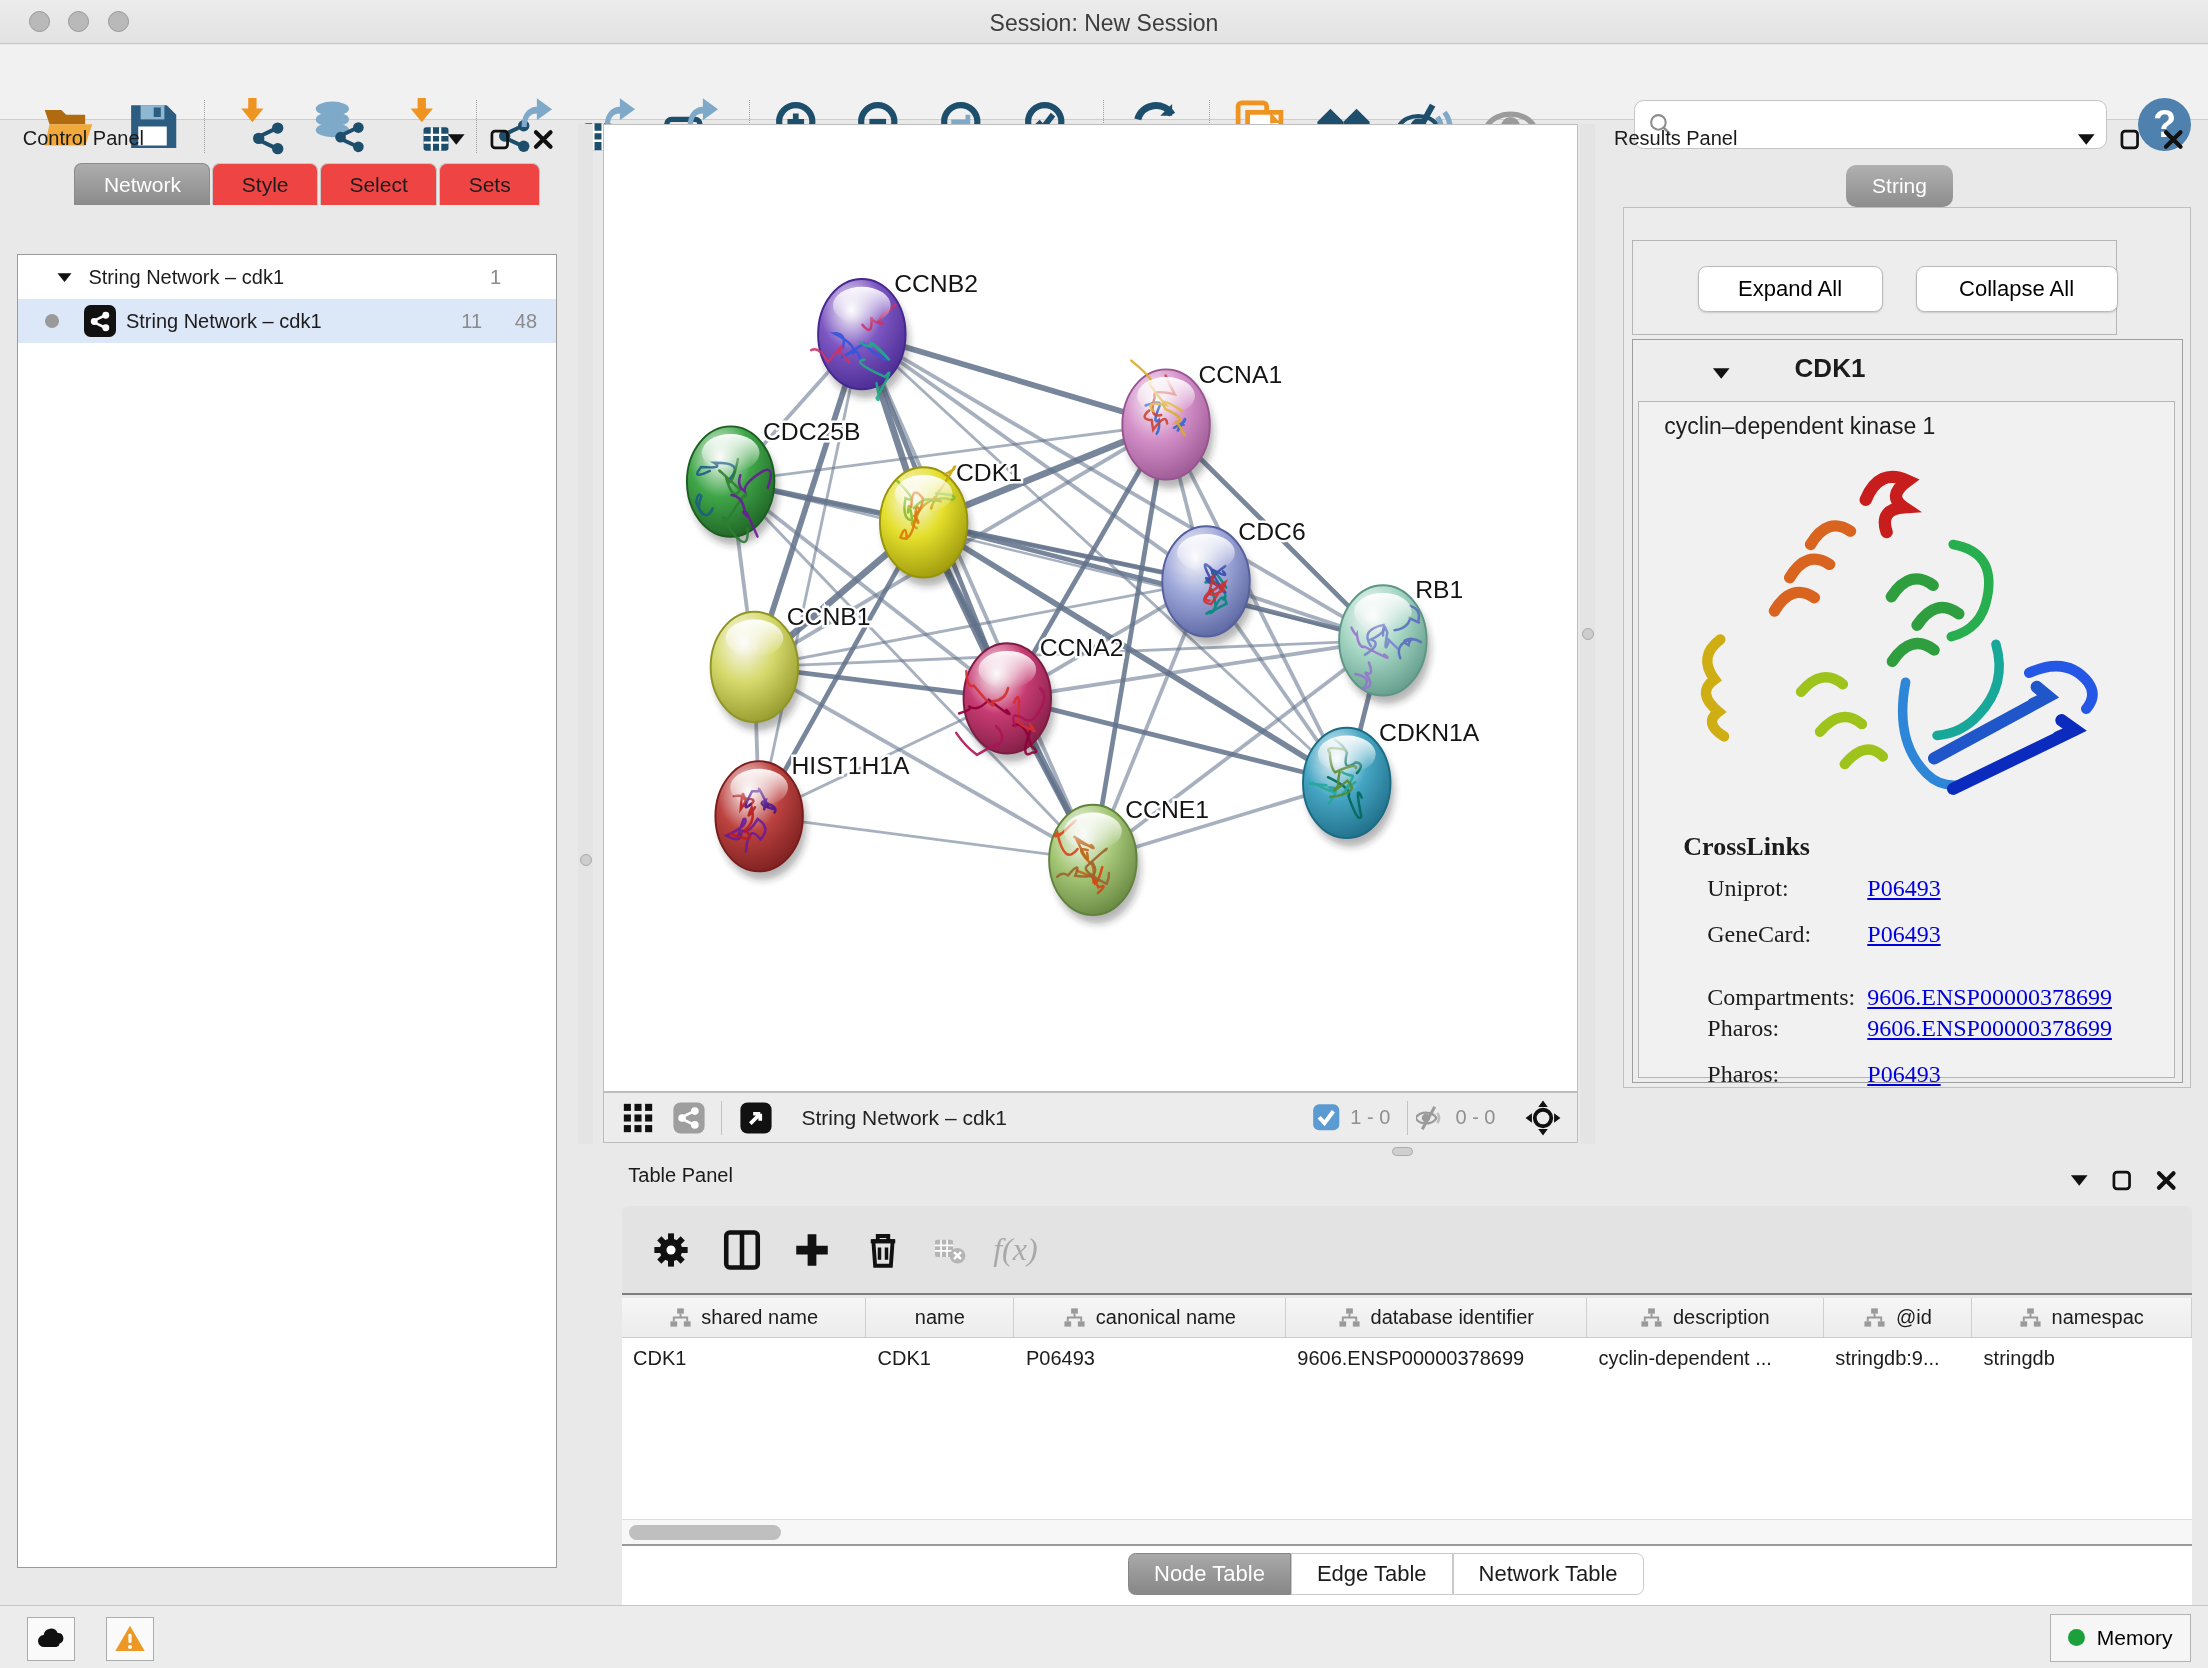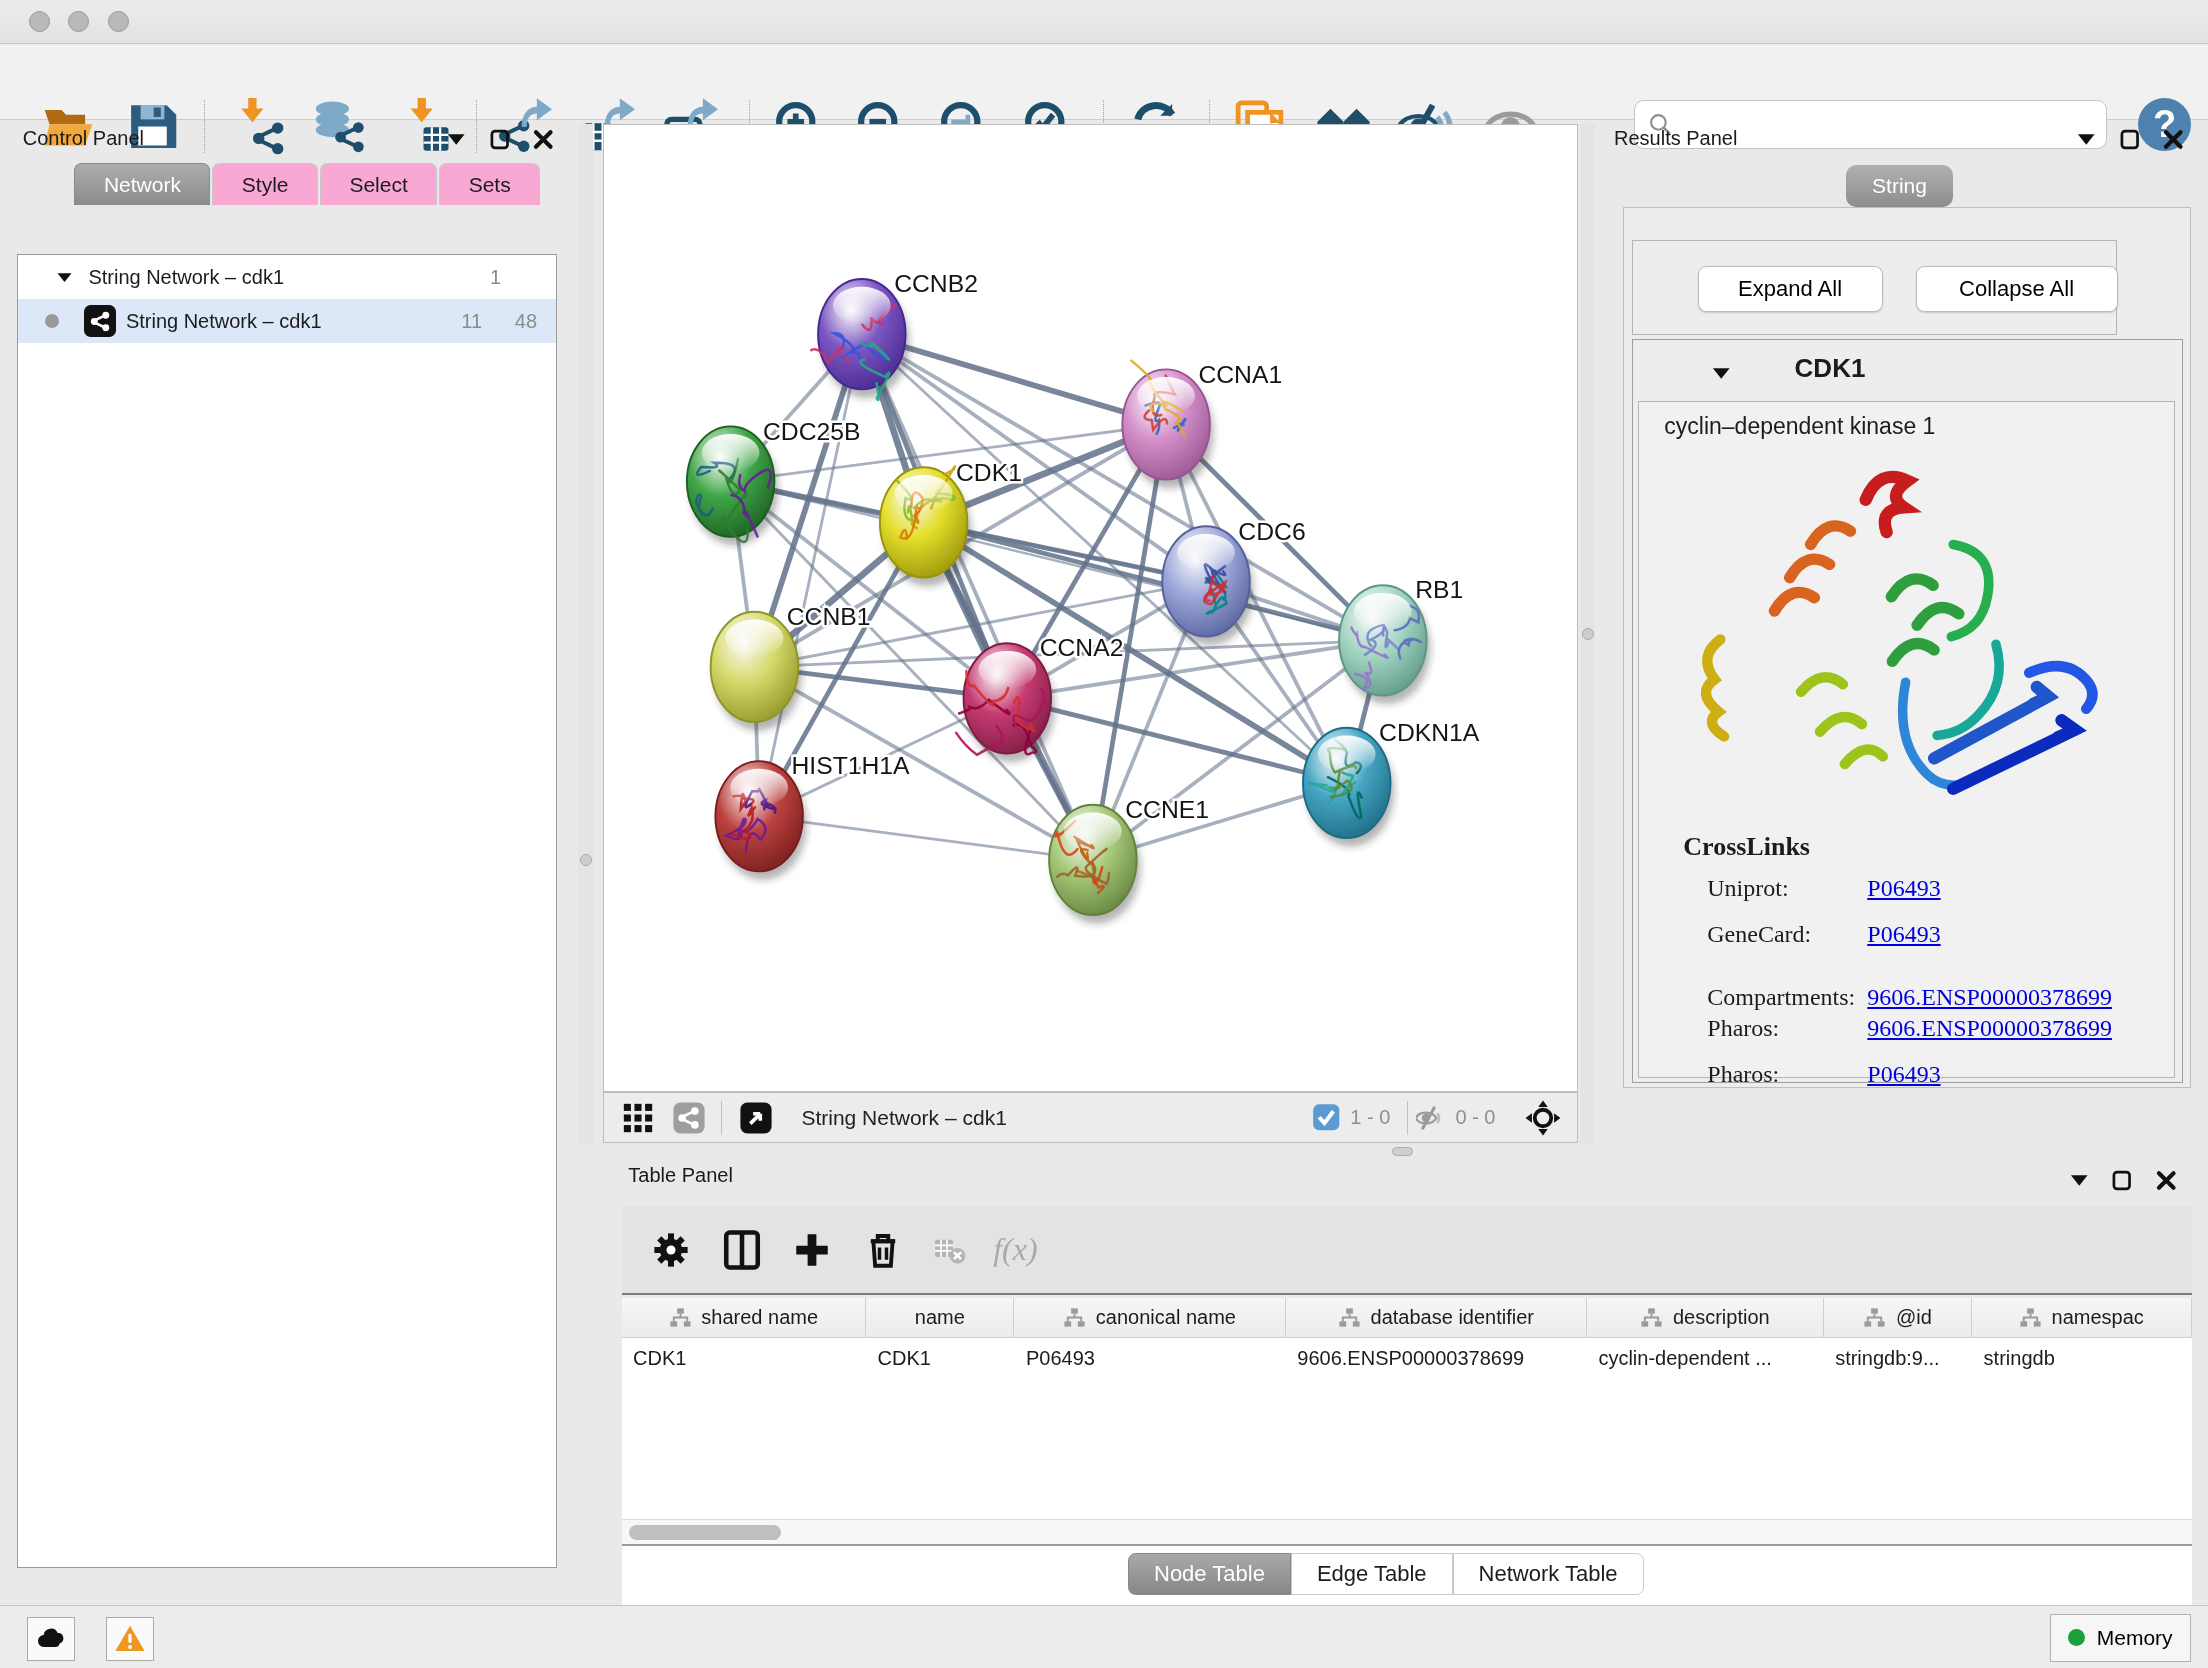--- a/index.html
+++ b/index.html
@@ -31,21 +31,21 @@
     background:#4e81ad; color:#fff; font-size:38px; font-weight:bold; text-align:center; line-height:53px; border:none; cursor:pointer; }
   
   .phead-title { font-size:20px; color:#1a1a1a; }
   .picon { width:28.5px; height:25px; display:inline-block; cursor:pointer; }
   
   .control-panel { position:absolute; left:11.4px; top:127px; width:552px; height:1449px; }
   .cp-head { position:absolute; left:11.4px; top:0; }
   .cp-icons { position:absolute; right:5.7px; top:0; display:flex; gap:15px; }
   .tabrow { position:absolute; top:36px; left:63px; display:flex; }
   .tab { height:42px; padding:0 28.5px; font-size:21px; display:flex; align-items:center;
-    background:#f9a8d4; border:1px solid #c9c9c9; border-bottom:none; border-radius:7.6px 7.6px 0 0; margin-right:1.9px; cursor:pointer; }
+    background:#ef4444; border:1px solid #c9c9c9; border-bottom:none; border-radius:7.6px 7.6px 0 0; margin-right:1.9px; cursor:pointer; }
   .tab.sel { background:linear-gradient(#adadad,#8b8b8b); color:#fff; border-color:#8b8b8b; }
   .cp-sub { position:absolute; top:82px; left:0; width:552px; height:42px; }
   .cp-sub .status { position:absolute; left:0; width:100%; text-align:center; top:7.6px; font-size:20px; }
   .cp-list { position:absolute; left:5.7px; top:127px; width:540px; height:1314px;
     background:#fff; border:1px solid #9a9a9a; }
   .trow { position:relative; height:44px; display:flex; align-items:center; font-size:20px; }
   .trow.sel { background:#dce7f8; }
   .dot { width:14.3px; height:14.3px; border-radius:50%; background:#9a9a9a; margin-left:27px; }
   .sharebadge { width:32px; height:32px; border-radius:6.7px; background:#111; display:flex; align-items:center; justify-content:center; margin:0 9.5px 0 25px; }
   .cnt { position:absolute; color:#8b8b8b; font-size:20px; }
@@ -163,20 +163,21 @@
       <path d="M2 12 C6 5 18 5 22 12 C18 19 6 19 2 12 Z" fill="none" stroke="currentColor" stroke-width="2.2"></path>
       <circle cx="12" cy="12" r="4" fill="currentColor"></circle>
     </symbol>
   </defs>
 </svg>
 
 <div class="titlebar">
   <span class="traffic" style="left:28.5px"></span>
   <span class="traffic" style="left:68px"></span>
   <span class="traffic" style="left:108px"></span>
+  <div class="win-title">Session: New Session</div>
 </div>
 
 <div class="toolbar">
   <button class="tbtn" style="left:40px">
     <svg viewBox="0 0 24 24">
         <path d="M2 5 h7 l2 2 h8 v4 H4 Z" fill="#b06a10"></path>
         <path d="M4 11 h18 l-3 9 H2 Z" fill="#f2a93c"></path>
       </svg>
   </button>
   <button class="tbtn" style="left:124px">

